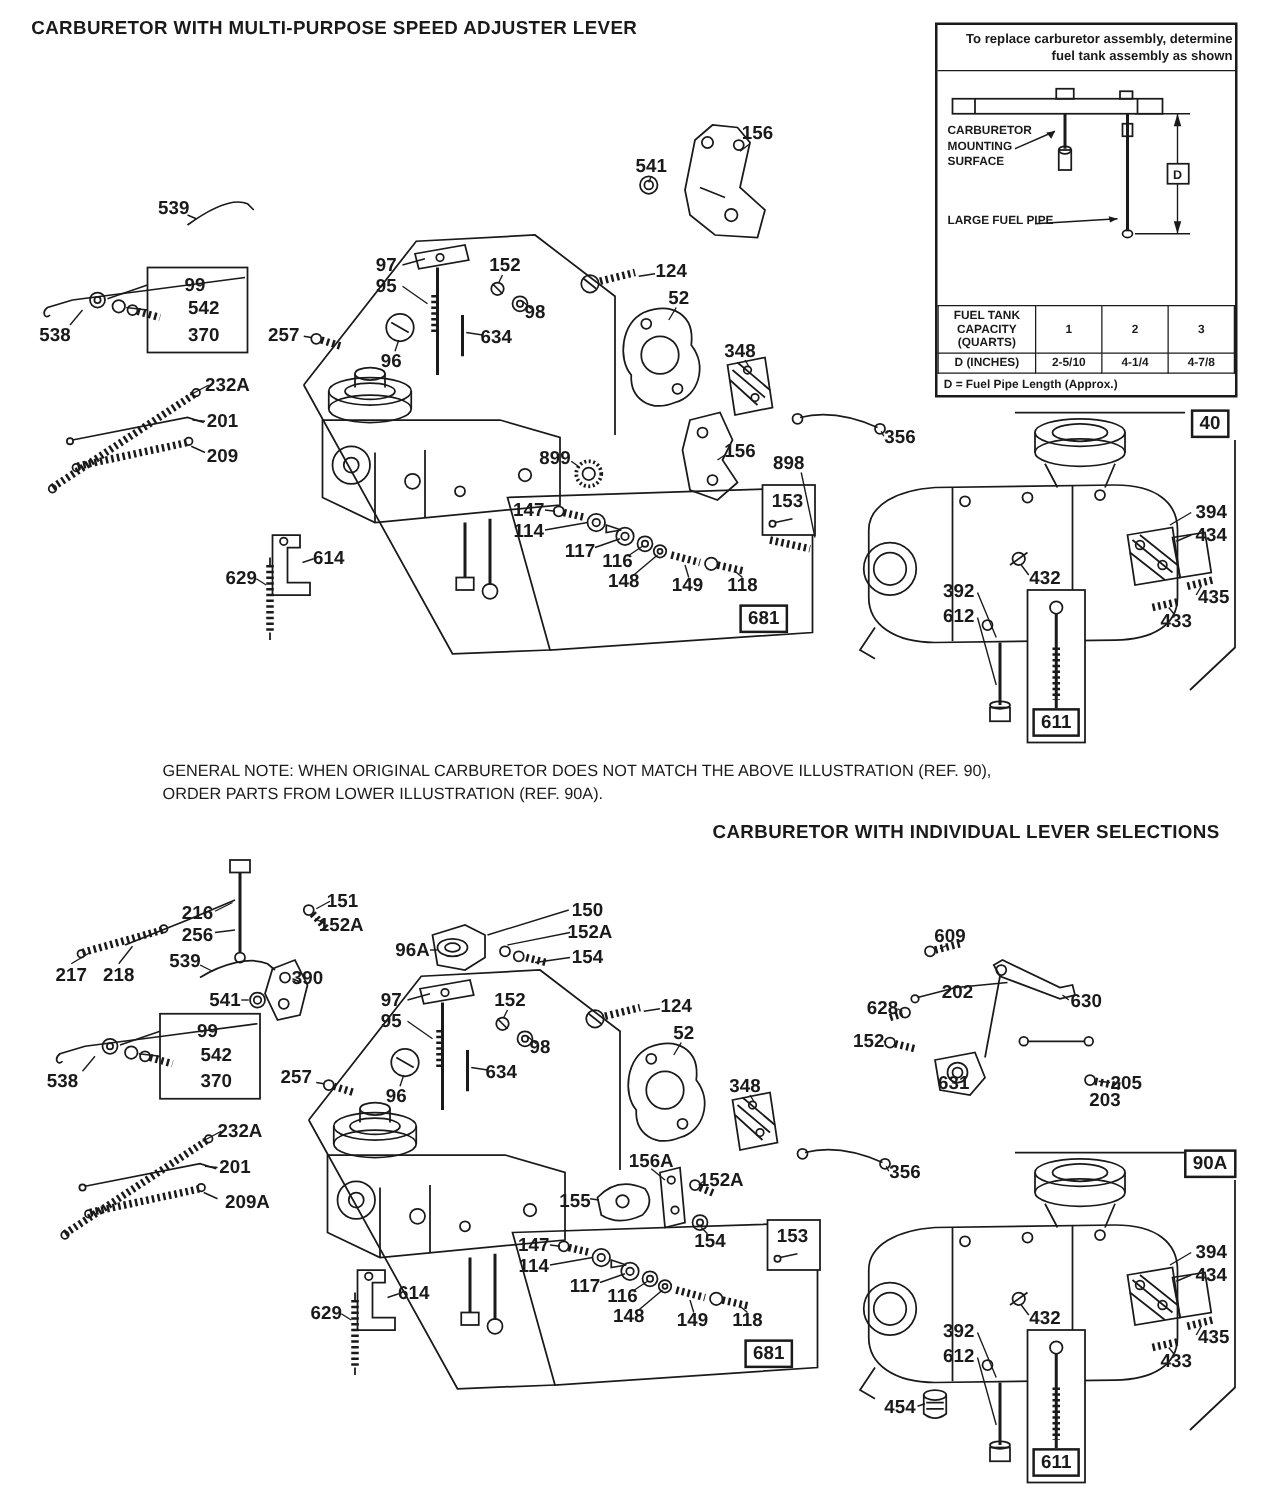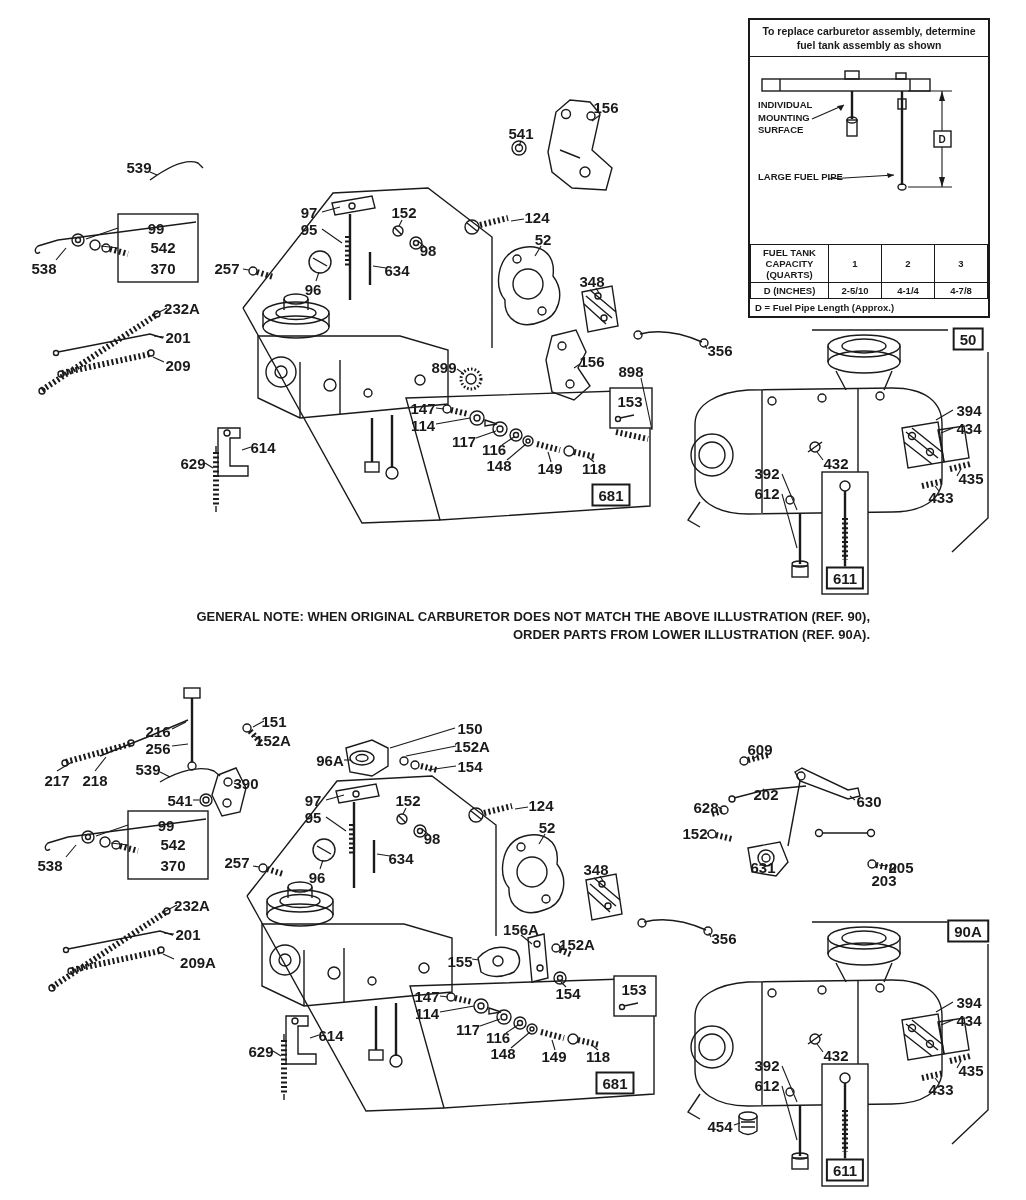--- a/index.html
+++ b/index.html
@@ -7,26 +7,26 @@
   body { width:1026px; height:1200px; font-family:"Liberation Sans", sans-serif; color:#1a1a1a; }
   .stage { position:relative; width:1026px; height:1200px; background:#fff; overflow:hidden; }
   svg.art { position:absolute; left:0; top:0; }
   .ln   { fill:none; stroke:#1a1a1a; stroke-width:1.4; }
   .lnf  { fill:#fff; stroke:#1a1a1a; stroke-width:1.4; }
   .ln2  { fill:none; stroke:#1a1a1a; stroke-width:2.4; }
   .spring { fill:none; stroke:#1a1a1a; stroke-width:6; stroke-dasharray:2 2.6; }
   .teeth  { fill:none; stroke:#1a1a1a; stroke-width:3; stroke-dasharray:1.6 2; }
   .ldr path, path.ldr1 { fill:none; stroke:#1a1a1a; stroke-width:1.1; }
   .title { position:absolute; font-weight:bold; font-size:15px; letter-spacing:.3px; white-space:nowrap; }
-  .note  { position:absolute; font-weight:bold; font-size:13px; line-height:1.4;text-align:right; }
+  .note  { position:absolute; font-weight:normal; font-size:13px; line-height:1.4; }
   .labels-layer { position:absolute; left:0; top:0; width:1026px; height:1200px; }
   .part-label { position:absolute; transform:translate(-50%,-50%); font-weight:bold; font-size:15px; white-space:nowrap; line-height:1; }
   .part-label.boxed { border:2px solid #1a1a1a; background:#fff; padding:2px 5px; }
   .inset { position:absolute; left:748px; top:18px; width:242px; height:300px; border:2px solid #1a1a1a; background:#fff; display:flex; flex-direction:column; }
-  .inset-header { border-bottom:1.5px solid #1a1a1a; text-align:center; font-weight:bold; font-size:10.5px; line-height:1.35; padding:4px 2px; }
+  .inset-header { border-bottom:1.5px solid #1a1a1a; text-align:right; font-weight:bold; font-size:10.5px; line-height:1.35; padding:4px 2px; }
   .inset-drawing { position:relative; flex:1; }
   .inset-lbl { position:absolute; font-weight:bold; font-size:9.5px; line-height:1.3; }
   table.inset-table { width:100%; border-collapse:collapse; table-layout:fixed; }
   table.inset-table td { border:1.2px solid #1a1a1a; font-weight:bold; font-size:9.5px; text-align:center; padding:2px 1px; }
   table.inset-table td:first-child { width:78px; }
   .inset-footnote { font-weight:bold; font-size:9.5px; padding:3px 5px; }
 </style>
 </head>
 <body>
 
@@ -327,26 +327,28 @@
       </g>
     </g>
     <g>
       <ellipse class="ln" cx="748" cy="1116" rx="9" ry="4"></ellipse>
       <path class="ln" d="M739,1116 L739,1131 Q748,1138 757,1131 L757,1116"></path>
       <path class="ln" d="M741,1122 L755,1122 M741,1127 L755,1127"></path>
       <path class="ldr1" d="M734,1125 L740,1123"></path>
     </g>
   </svg>
 
+  <div class="title" style="left:25px; top:14px;">CARBURETOR WITH MULTI-PURPOSE SPEED ADJUSTER LEVER</div>
 
   <div class="note" style="left:130px; top:608px; width:740px;">
     <span>GENERAL NOTE:  WHEN ORIGINAL CARBURETOR DOES NOT MATCH THE ABOVE ILLUSTRATION (REF. 90),</span><br>
     <span>ORDER PARTS FROM LOWER ILLUSTRATION (REF. 90A).</span>
   </div>
 
+  <div class="title" style="left:570px; top:657px;">CARBURETOR WITH INDIVIDUAL LEVER SELECTIONS</div>
 
   <div class="inset">
     <div class="inset-header">
       <span>To replace carburetor assembly, determine</span><br>
       <span>fuel tank assembly as shown</span>
     </div>
     <div class="inset-drawing">
       <svg width="238" height="152" viewBox="0 0 238 152">
         <rect class="ln" x="12" y="22" width="168" height="12"></rect>
         <path class="ln" d="M30,22 L30,34 M160,22 L160,34"></path>
@@ -362,21 +364,21 @@
         <path d="M189,44 L192,34 L195,44 Z" fill="#1a1a1a"></path>
         <path d="M189,120 L192,130 L195,120 Z" fill="#1a1a1a"></path>
         <rect class="lnf" x="184" y="74" width="17" height="16"></rect>
         <text x="192" y="86" text-anchor="middle" font-size="10" font-weight="bold" fill="#1a1a1a">D</text>
         <path class="ldr1" d="M62,62 L94,48"></path>
           <path d="M94,48 L87,49 L91,54 Z" fill="#1a1a1a"></path>
         <path class="ldr1" d="M78,122 L144,118"></path>
           <path d="M144,118 L137,116 L138,121 Z" fill="#1a1a1a"></path>
       </svg>
       <div class="inset-lbl" style="left:8px; top:42px;">
-        <span>INDIVIDUAL</span><br>
+        <span>CARBURETOR</span><br>
         <span>MOUNTING</span><br>
         <span>SURFACE</span>
       </div>
       <div class="inset-lbl" style="left:8px; top:114px;">LARGE FUEL PIPE</div>
     </div>
     <table class="inset-table">
       <tbody>
           <tr>
         <td>FUEL TANK CAPACITY (QUARTS)</td>
         <td>1</td>
@@ -423,21 +425,21 @@
       <div class="part-label" style="left: 423px; top: 425px;">114</div>
       <div class="part-label" style="left: 464px; top: 441px;">117</div>
       <div class="part-label" style="left: 494px; top: 449px;">116</div>
       <div class="part-label" style="left: 499px; top: 465px;">148</div>
       <div class="part-label" style="left: 550px; top: 468px;">149</div>
       <div class="part-label" style="left: 594px; top: 468px;">118</div>
       <div class="part-label" style="left: 630px; top: 401px;">153</div>
       <div class="part-label" style="left: 592px; top: 361px;">156</div>
       <div class="part-label" style="left: 631px; top: 371px;">898</div>
       <div class="part-label boxed" style="left: 611px; top: 495px;">681</div>
-      <div class="part-label boxed" style="left: 968px; top: 339px;">50</div>
+      <div class="part-label boxed" style="left: 968px; top: 339px;">40</div>
       <div class="part-label" style="left: 969px; top: 410px;">394</div>
       <div class="part-label" style="left: 969px; top: 428px;">434</div>
       <div class="part-label" style="left: 836px; top: 463px;">432</div>
       <div class="part-label" style="left: 767px; top: 473px;">392</div>
       <div class="part-label" style="left: 767px; top: 493px;">612</div>
       <div class="part-label" style="left: 971px; top: 478px;">435</div>
       <div class="part-label" style="left: 941px; top: 497px;">433</div>
       <div class="part-label boxed" style="left: 845px; top: 578px;">611</div>
       <div class="part-label" style="left: 158px; top: 731px;">216</div>
       <div class="part-label" style="left: 158px; top: 748px;">256</div>

